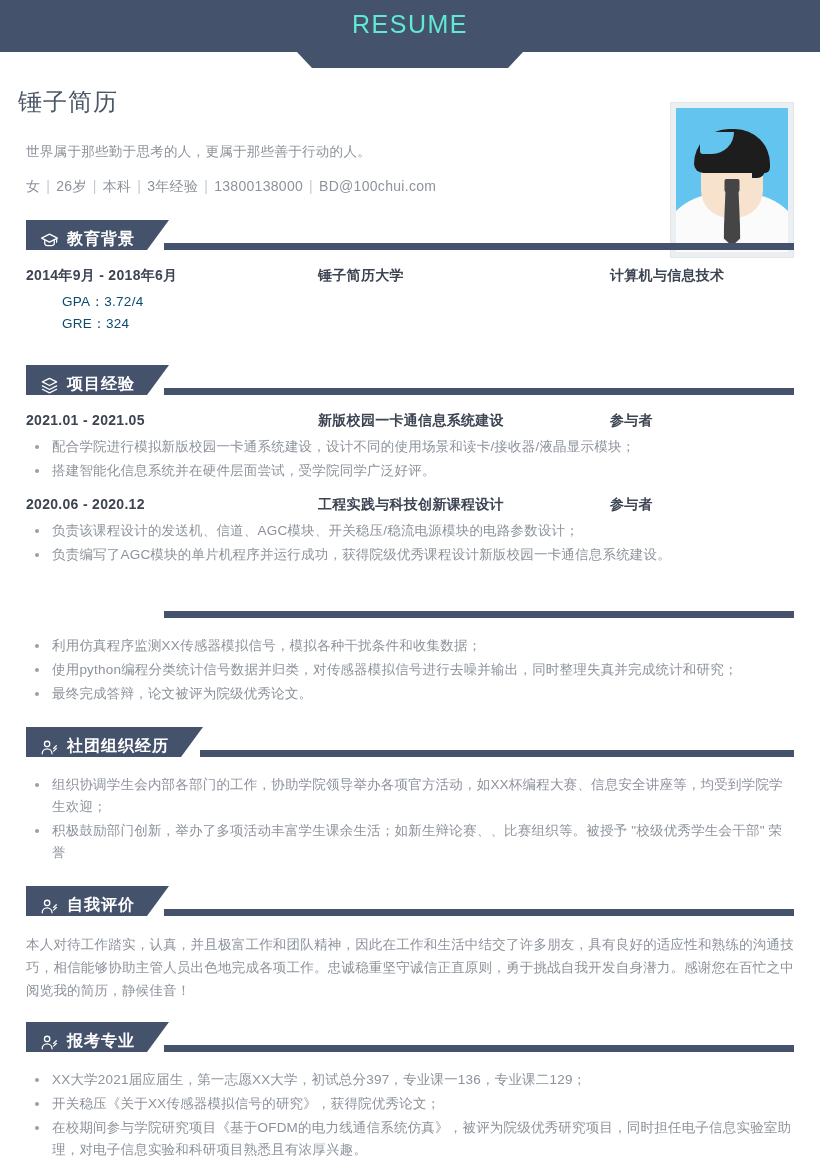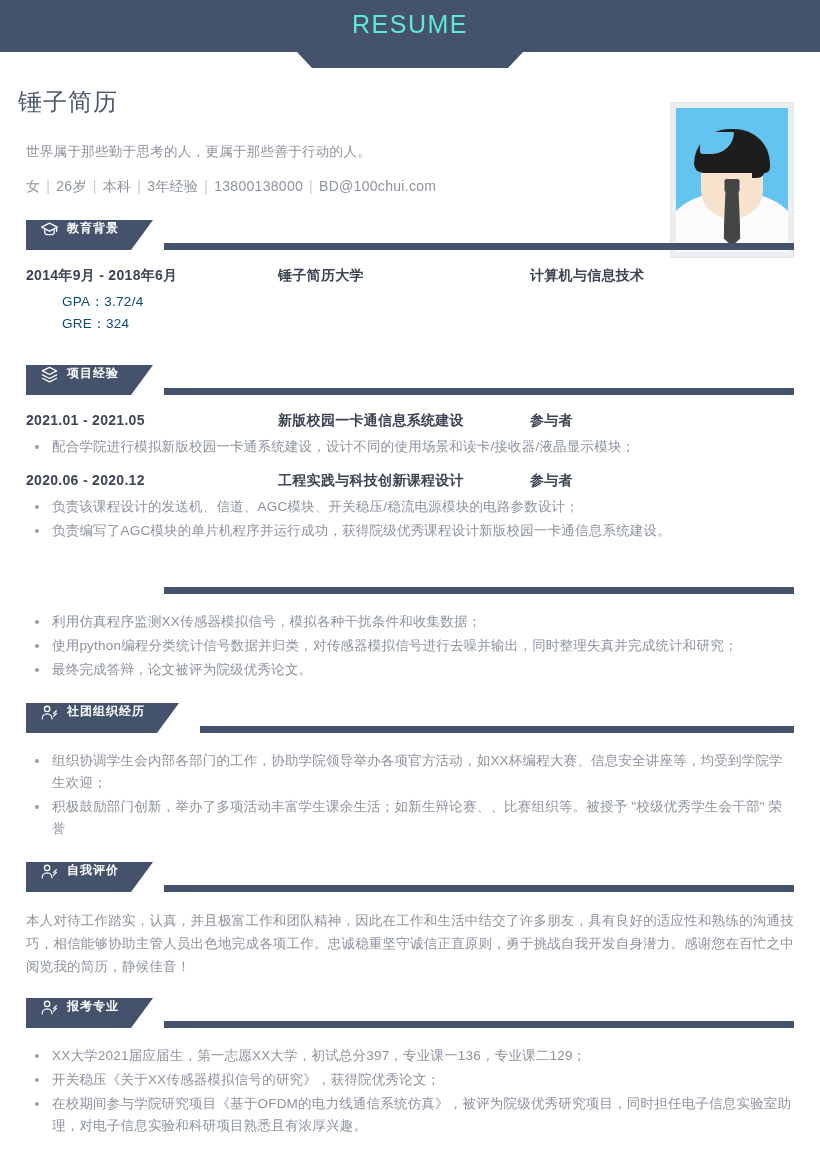--- a/index.html
+++ b/index.html
@@ -223,23 +223,23 @@
     height: 36px;
     margin-bottom: 11px;
   }
   .sec-tab {
     position: absolute;
     left: 0; top: 0;
     height: 30px;
     background: #44526b;
     color: #ffffff;
     display: flex;
-    align-items: flex-start;
+    align-items: flex-end;
     padding: 0 34px 0 14px;
-    font-size: 12px;
+    font-size: 16px;
     font-weight: bold;
     letter-spacing: 1px;
     -webkit-clip-path: polygon(0 0, 100% 0, calc(100% - 22px) 100%, 0 100%);
     clip-path: polygon(0 0, 100% 0, calc(100% - 22px) 100%, 0 100%);
     white-space: nowrap;
     z-index: 2;
   }
   .sec-tab .sec-icon {
     width: 19px;
     height: 19px;
@@ -257,20 +257,21 @@
   }
 
   
   .row3 {
     display: flex;
     font-size: 14px;
     font-weight: bold;
     color: #3d4452;
     letter-spacing: .3px;
     margin-bottom: 6px;
+    gap: 40px;
   }
   .row3 .c1 { width: 252px; flex: 0 0 252px; }
   .row3 .c2 { width: 252px; flex: 0 0 252px; }
   .row3 .c3 { flex: 1 1 auto; }
 
   .subline {
     font-size: 13.5px;
     color: #0c4a6e;
     line-height: 22px;
     letter-spacing: .3px;
@@ -381,20 +382,21 @@
           </div>
           <div class="sec-rule" style="left: 138px;"></div>
         </div>
         <div class="row3">
           <div class="c1">2021.01 - 2021.05</div>
           <div class="c2">新版校园一卡通信息系统建设</div>
           <div class="c3">参与者</div>
         </div>
         <ul class="bullets">
           <li>配合学院进行模拟新版校园一卡通系统建设，设计不同的使用场景和读卡/接收器/液晶显示模块；</li>
+          <li>搭建智能化信息系统并在硬件层面尝试，受学院同学广泛好评。</li>
         </ul>
         <div class="gap-sm"></div>
         <div class="row3">
           <div class="c1">2020.06 - 2020.12</div>
           <div class="c2">工程实践与科技创新课程设计</div>
           <div class="c3">参与者</div>
         </div>
         <ul class="bullets">
           <li>负责该课程设计的发送机、信道、AGC模块、开关稳压/稳流电源模块的电路参数设计；</li>
           <li>负责编写了AGC模块的单片机程序并运行成功，获得院级优秀课程设计新版校园一卡通信息系统建设。</li>

